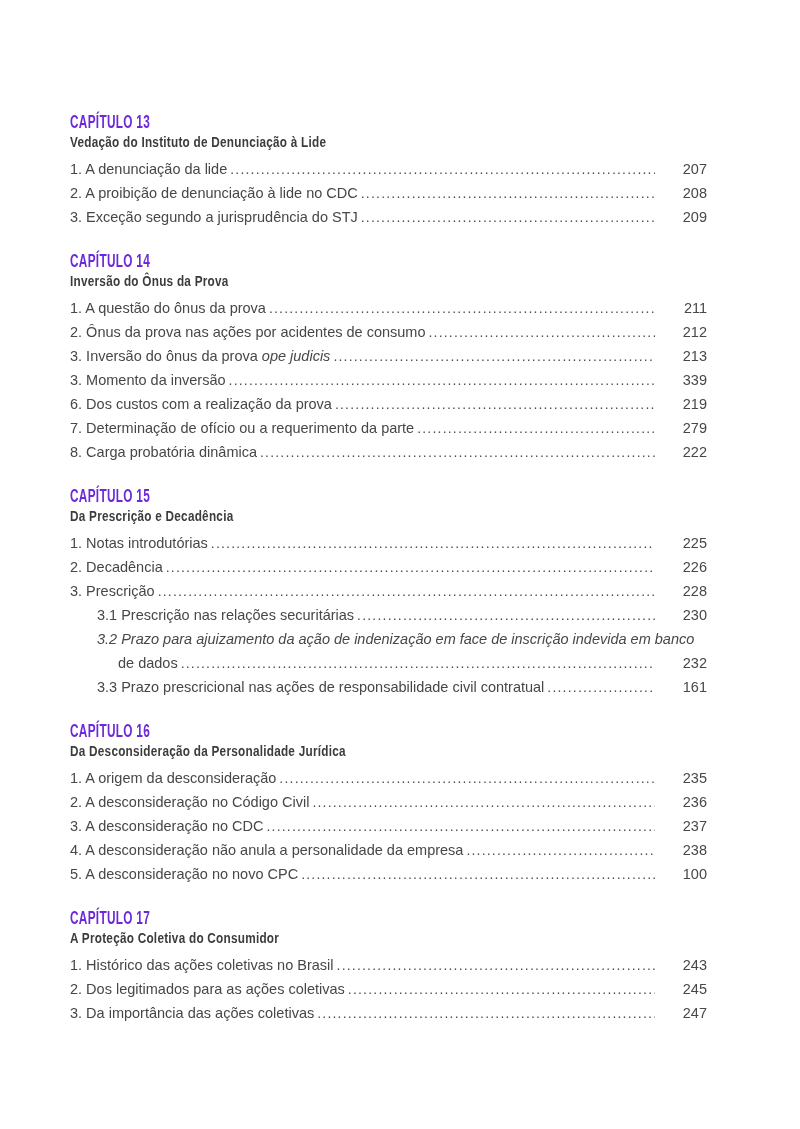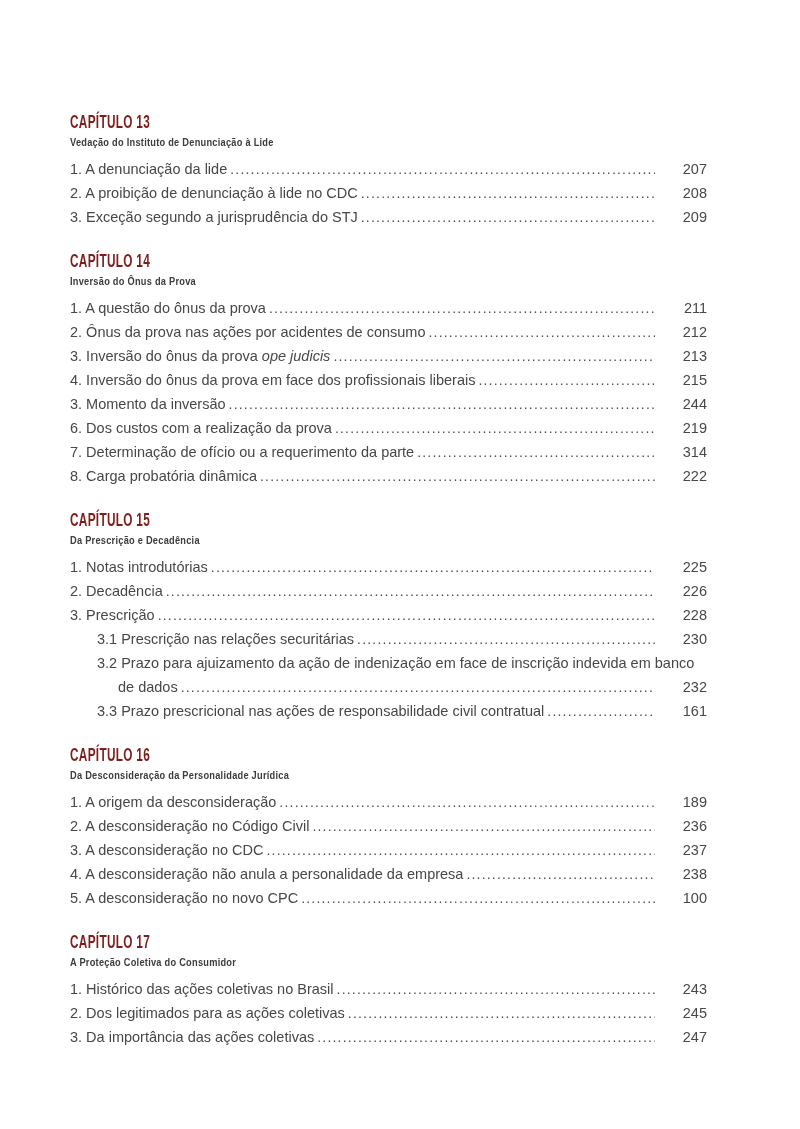--- a/index.html
+++ b/index.html
@@ -19,32 +19,32 @@
     position: absolute;
     left: 70px;
     top: 112px;
     width: 637px;
   }
   .chapter { margin: 0 0 22px 0; }
   .kicker {
     font-size: 19px;
     font-weight: 700;
     line-height: 19px;
-    color: #7f1d1d;
+    color: #6d28d9;
     letter-spacing: 0.5px;
     white-space: nowrap;
   }
   .kicker .squeeze {
     display: inline-block;
     transform: scaleX(0.62);
     transform-origin: 0 50%;
   }
   .chapter-title {
     margin: 1px 0 4px 0;
-    font-size: 11px;
+    font-size: 14px;
     font-weight: 700;
     line-height: 21px;
     color: #3c3c3c;
     white-space: nowrap;
   }
   .chapter-title .squeeze {
     display: inline-block;
     transform: scaleX(0.84);
     transform-origin: 0 50%;
     letter-spacing: 0.3px;
@@ -53,21 +53,21 @@
     font-size: 14.5px;
     line-height: 24px;
     color: #474747;
   }
   .entry.sub { padding-left: 27px; }
   .entry .row {
     display: flex;
     align-items: flex-start;
   }
   .entry .row.cont { padding-left: 21px; }
-  .entry .pre-line { white-space: nowrap; }
+  .entry .pre-line { white-space: nowrap; font-style: italic; }
   .entry .label { white-space: nowrap; }
   .entry .label i { }
   .dots {
     flex: 1 1 auto;
     overflow: hidden;
     white-space: nowrap;
     margin-left: 3px;
     min-width: 8px;
   }
   .dots::after {
@@ -130,44 +130,37 @@
       </div>
       <div class="entry">
         <div class="row">
           <span class="label">3. Inversão do ônus da prova <i>ope judicis</i></span>
           <span class="dots"></span>
           <span class="num">213</span>
         </div>
       </div>
       <div class="entry">
         <div class="row">
-          <span class="label">4. Inversão do ônus da prova em face dos profissionais liberais</span>
-          <span class="dots"></span>
-          <span class="num">215</span>
-        </div>
-      </div>
-      <div class="entry">
-        <div class="row">
           <span class="label">3. Momento da inversão</span>
           <span class="dots"></span>
-          <span class="num">244</span>
+          <span class="num">339</span>
         </div>
       </div>
       <div class="entry">
         <div class="row">
           <span class="label">6. Dos custos com a realização da prova</span>
           <span class="dots"></span>
           <span class="num">219</span>
         </div>
       </div>
       <div class="entry">
         <div class="row">
           <span class="label">7. Determinação de ofício ou a requerimento da parte</span>
           <span class="dots"></span>
-          <span class="num">314</span>
+          <span class="num">279</span>
         </div>
       </div>
       <div class="entry">
         <div class="row">
           <span class="label">8. Carga probatória dinâmica</span>
           <span class="dots"></span>
           <span class="num">222</span>
         </div>
       </div>
     </section>
@@ -218,21 +211,21 @@
         </div>
       </div>
     </section>
     <section class="chapter">
       <div class="kicker"><span class="squeeze">CAPÍTULO 16</span></div>
       <h2 class="chapter-title"><span class="squeeze">Da Desconsideração da Personalidade Jurídica</span></h2>
       <div class="entry">
         <div class="row">
           <span class="label">1. A origem da desconsideração</span>
           <span class="dots"></span>
-          <span class="num">189</span>
+          <span class="num">235</span>
         </div>
       </div>
       <div class="entry">
         <div class="row">
           <span class="label">2. A desconsideração no Código Civil</span>
           <span class="dots"></span>
           <span class="num">236</span>
         </div>
       </div>
       <div class="entry">

